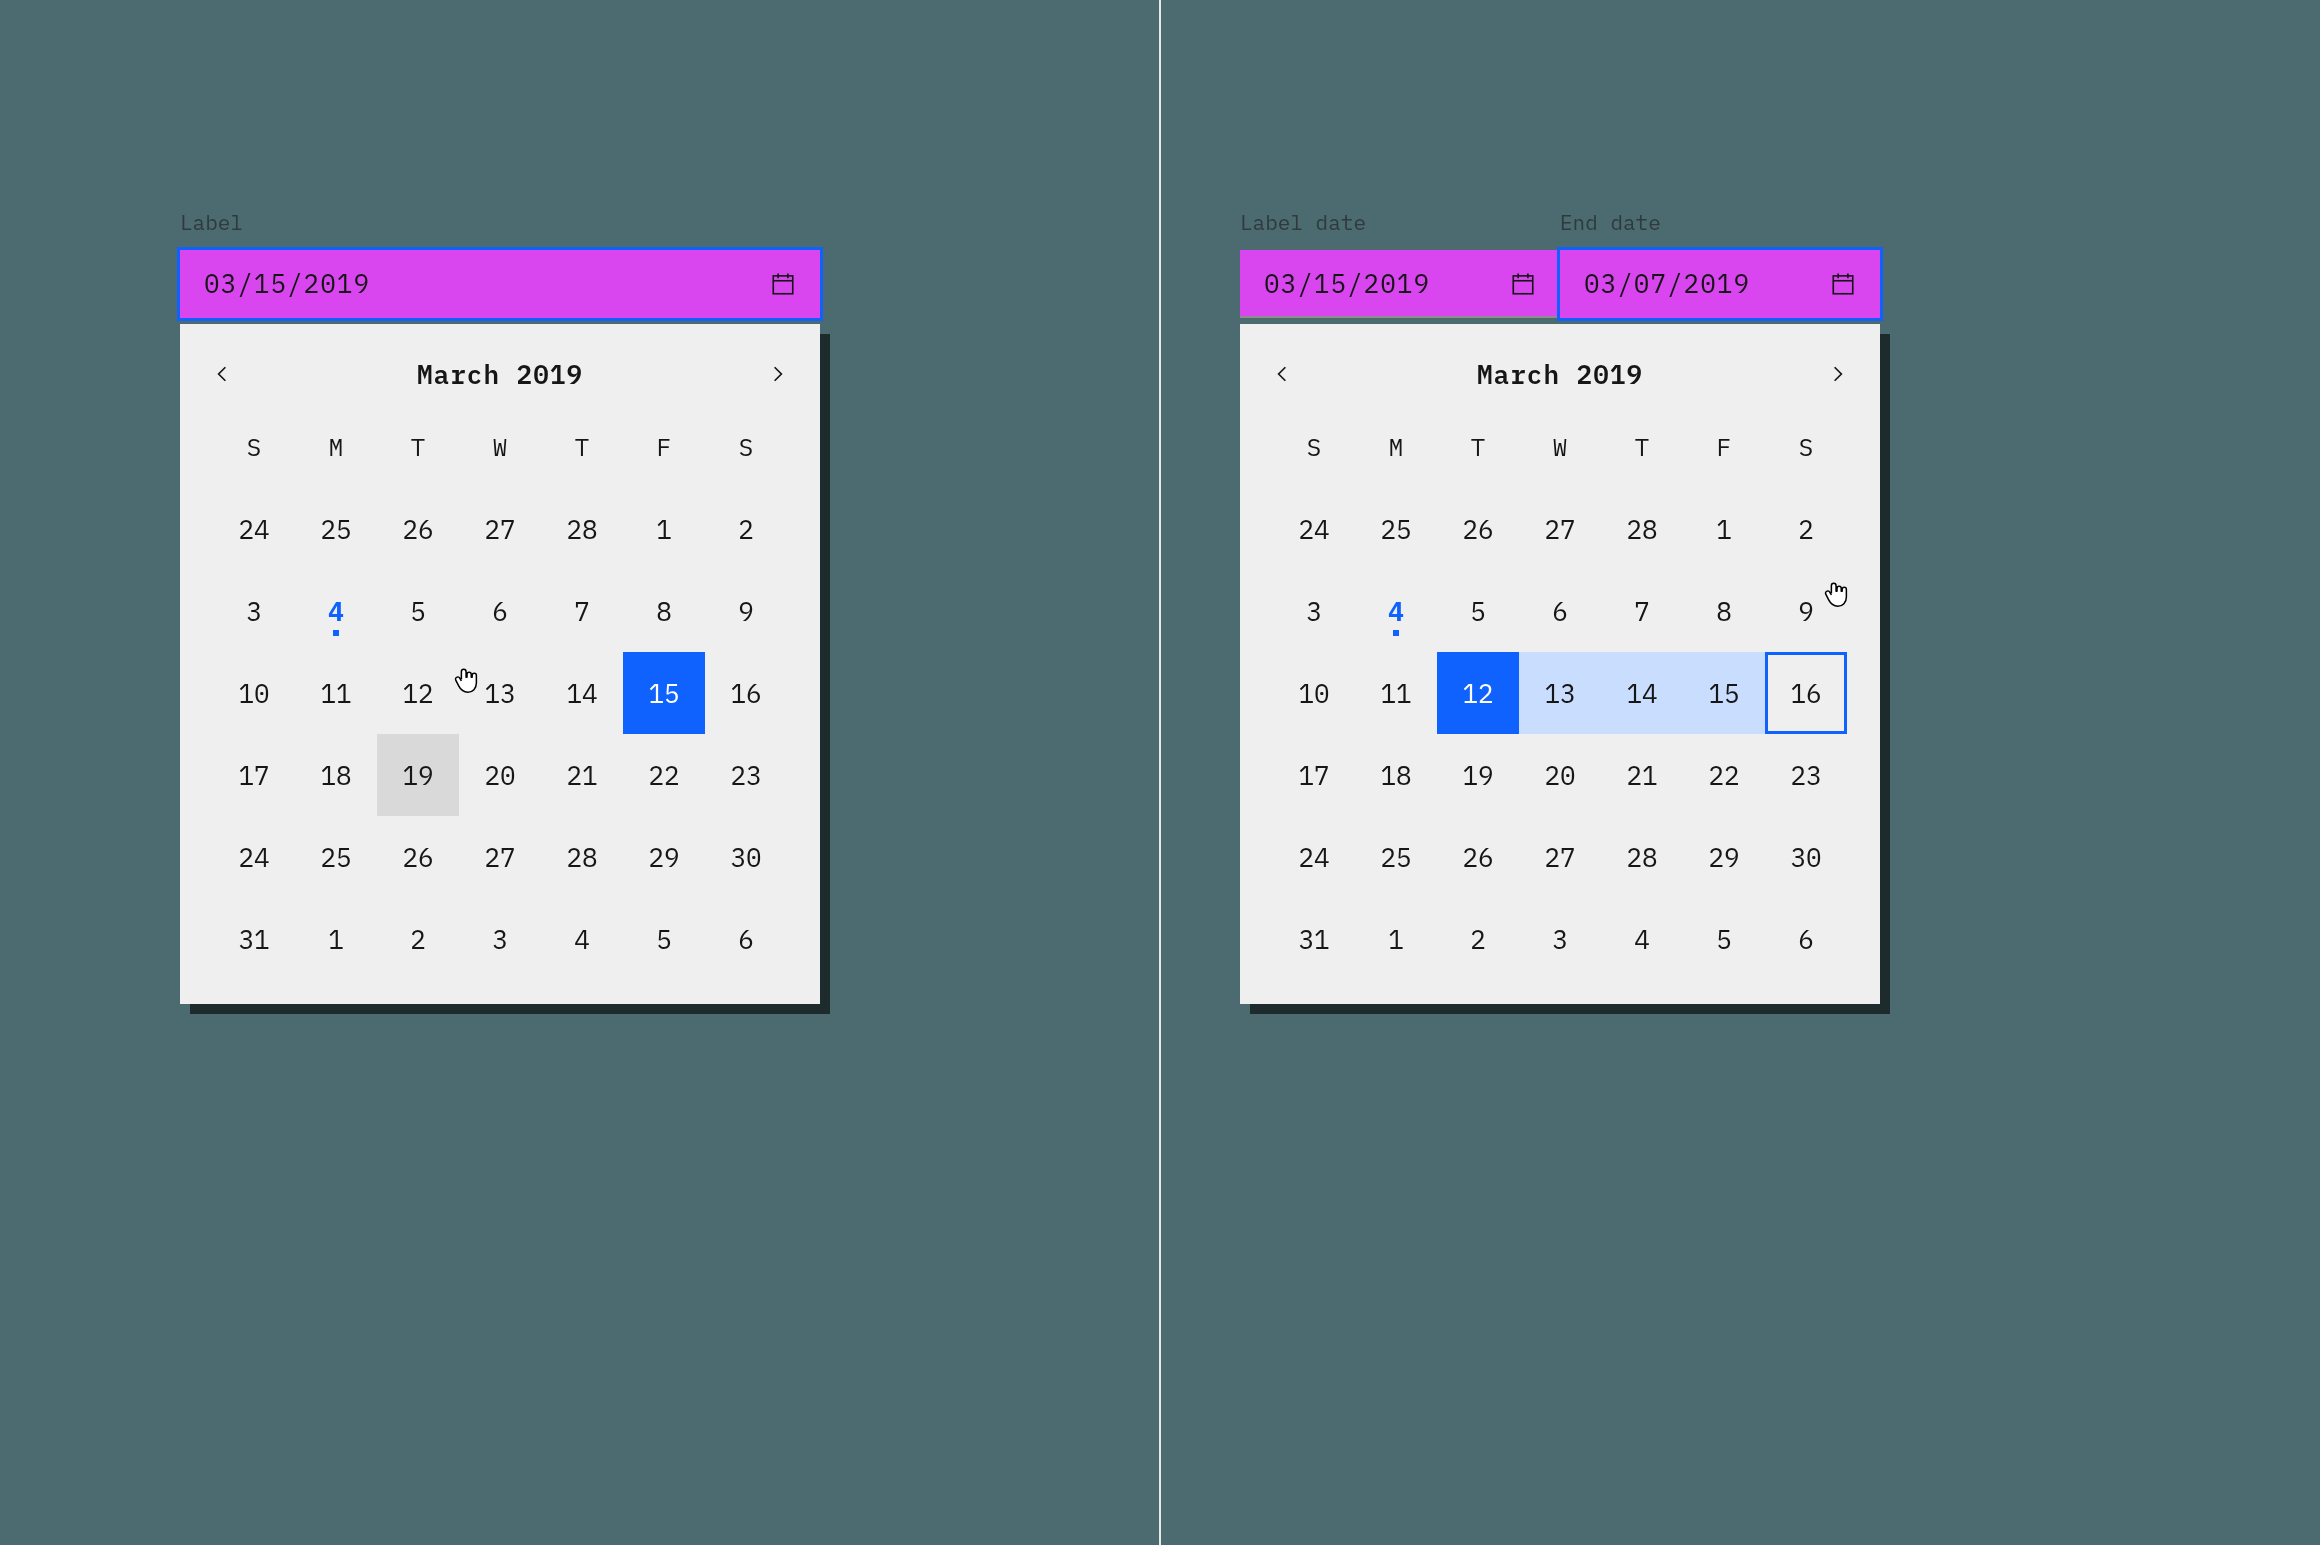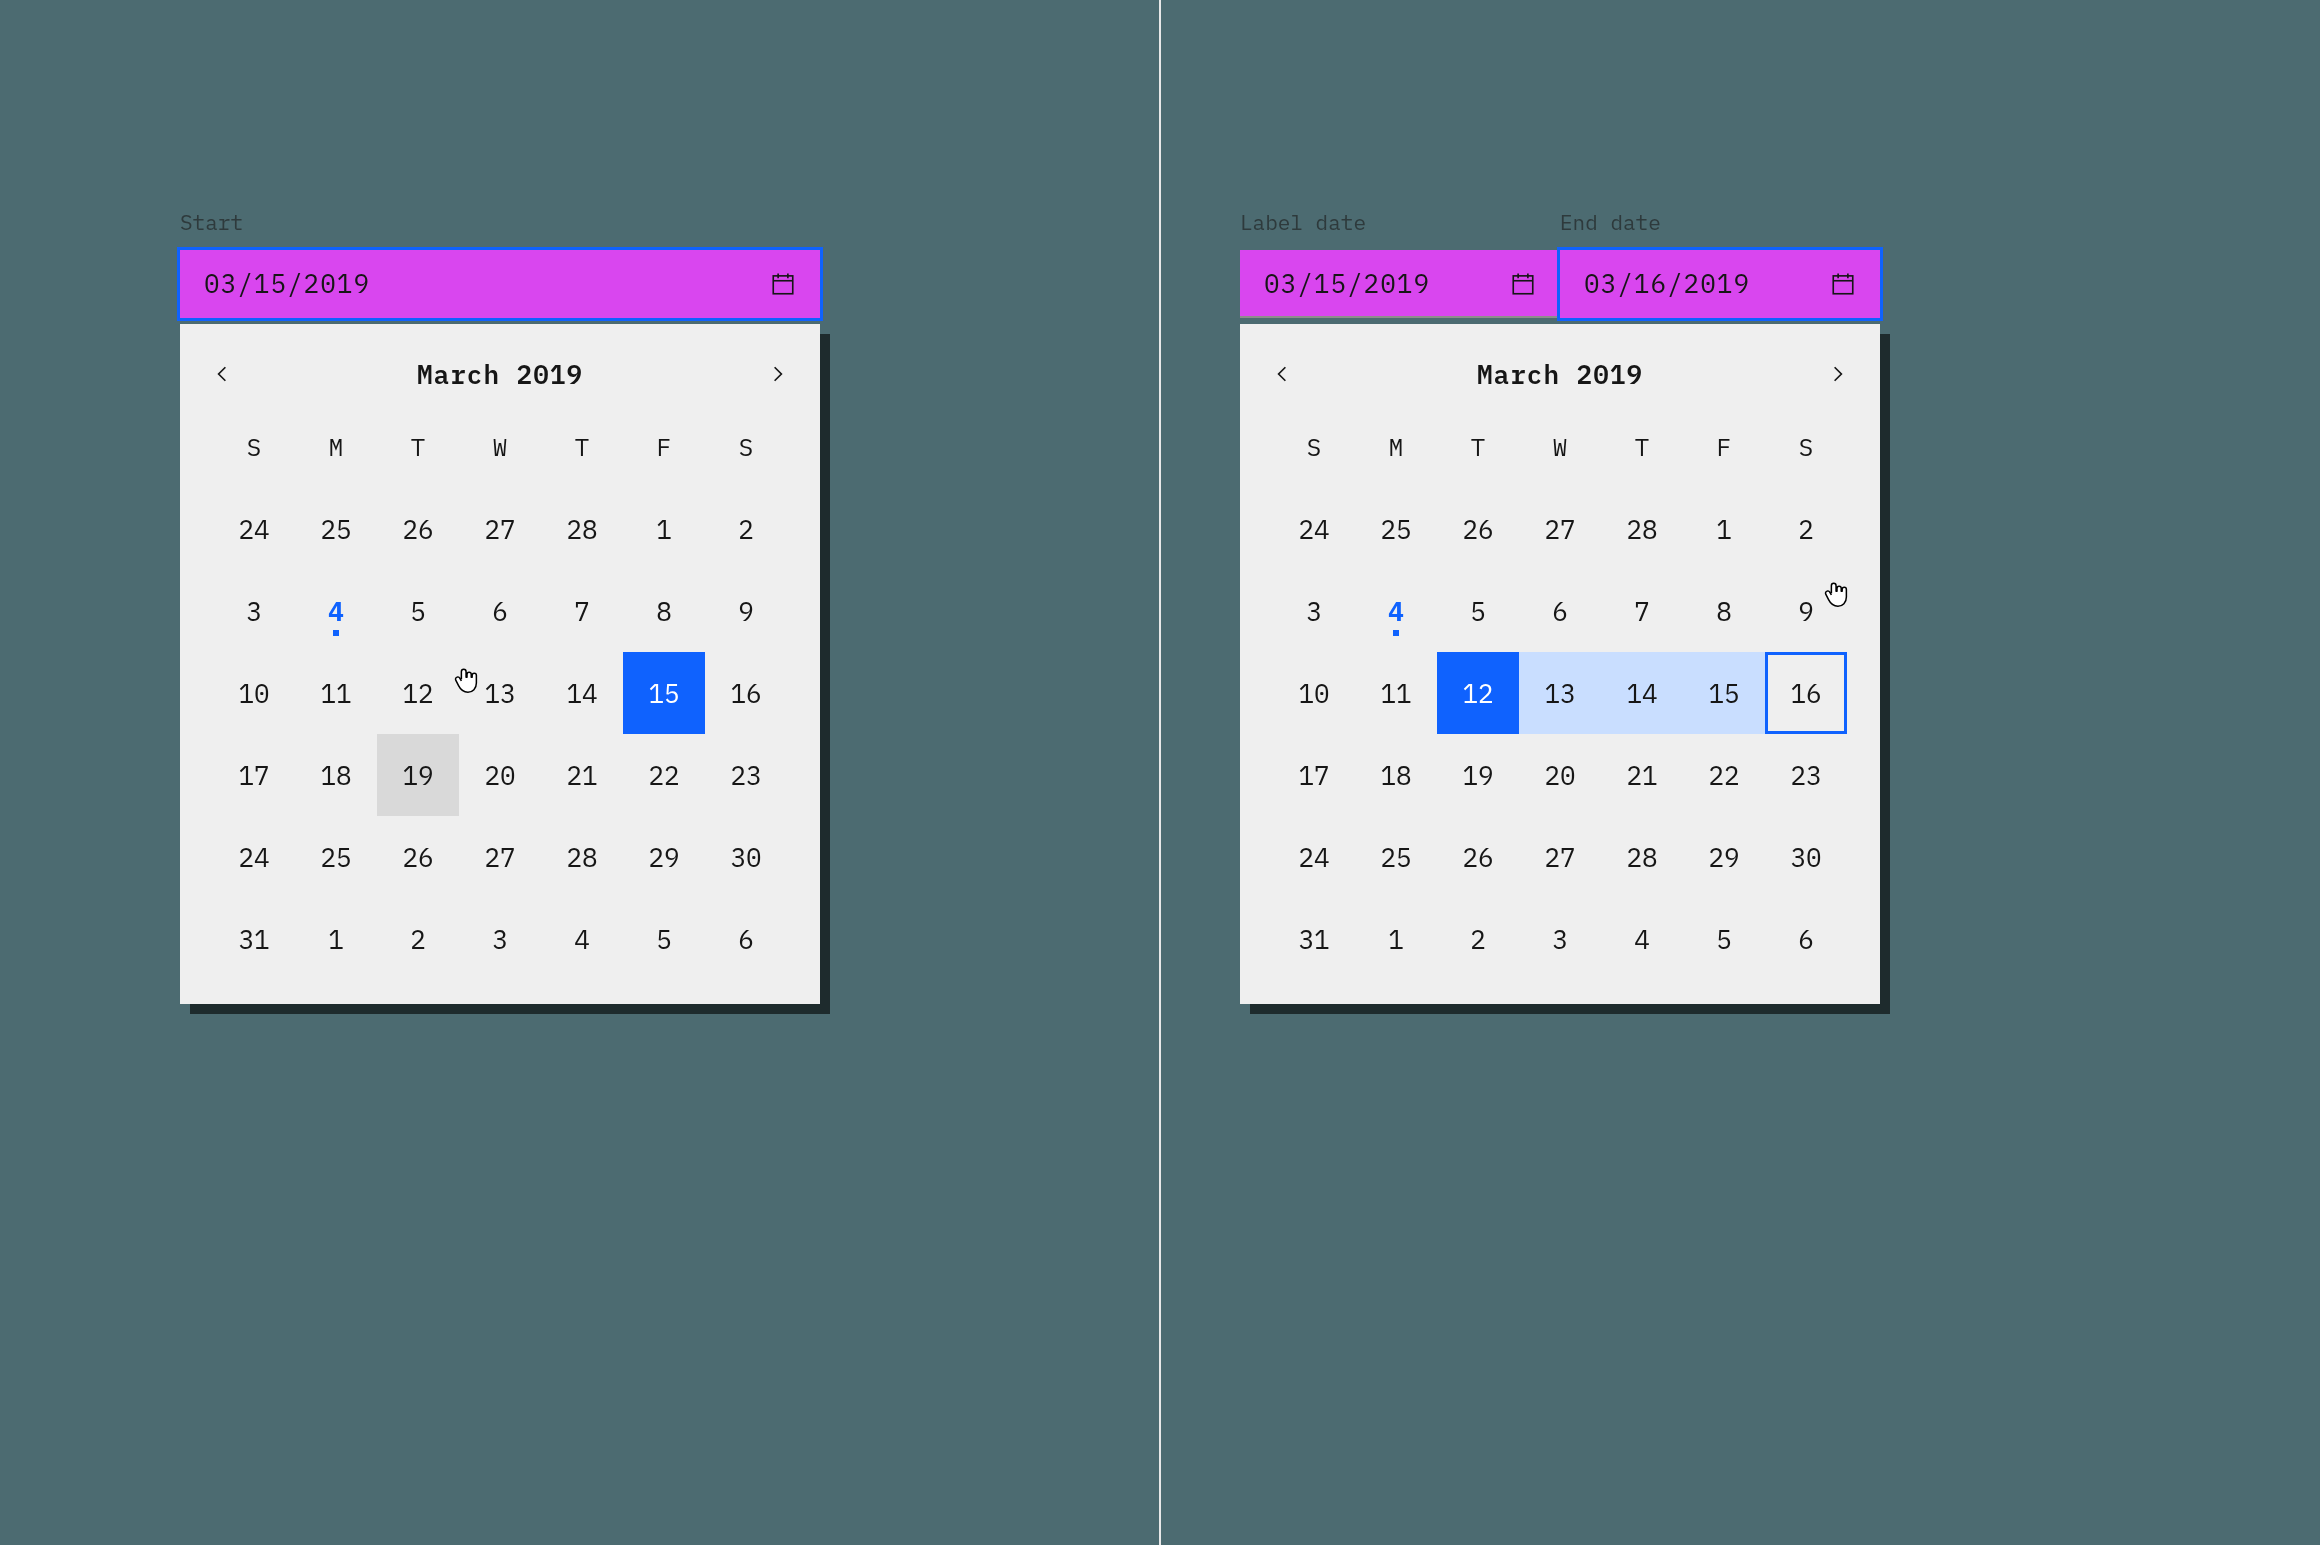--- a/index.html
+++ b/index.html
@@ -83,21 +83,21 @@
     position:absolute; width:30px; height:30px;
     pointer-events:none;
   }
 </style>
 </head>
 <body>
 
 <div class="divider"></div>
 
 <div class="panel left">
-  <div class="field-label">Start</div>
+  <div class="field-label">Label</div>
 
   <div class="date-input wide active">
     <span>03/15/2019</span>
     <span class="cal-icon">
       <svg viewBox="0 0 32 32" width="26" height="26" fill="none" stroke="#161616" stroke-width="2">
         <rect x="4" y="6" width="24" height="22"></rect>
           <line x1="4" y1="12" x2="28" y2="12"></line>
         <line x1="10" y1="3" x2="10" y2="9"></line>
           <line x1="22" y1="3" x2="22" y2="9"></line>
       </svg>
@@ -190,21 +190,21 @@
               <line x1="4" y1="12" x2="28" y2="12"></line>
             <line x1="10" y1="3" x2="10" y2="9"></line>
               <line x1="22" y1="3" x2="22" y2="9"></line>
           </svg>
         </span>
       </div>
     </div>
     <div style="flex:1">
       <div class="field-label">End date</div>
       <div class="date-input half active">
-        <span>03/16/2019</span>
+        <span>03/07/2019</span>
         <span class="cal-icon">
           <svg viewBox="0 0 32 32" width="26" height="26" fill="none" stroke="#161616" stroke-width="2">
             <rect x="4" y="6" width="24" height="22"></rect>
               <line x1="4" y1="12" x2="28" y2="12"></line>
             <line x1="10" y1="3" x2="10" y2="9"></line>
               <line x1="22" y1="3" x2="22" y2="9"></line>
           </svg>
         </span>
       </div>
     </div>

